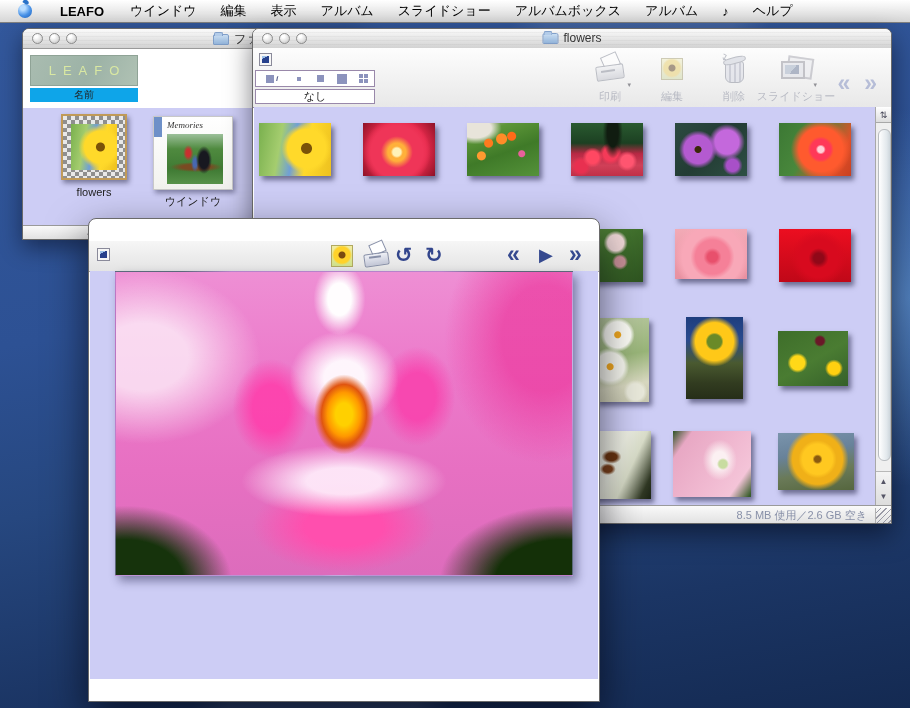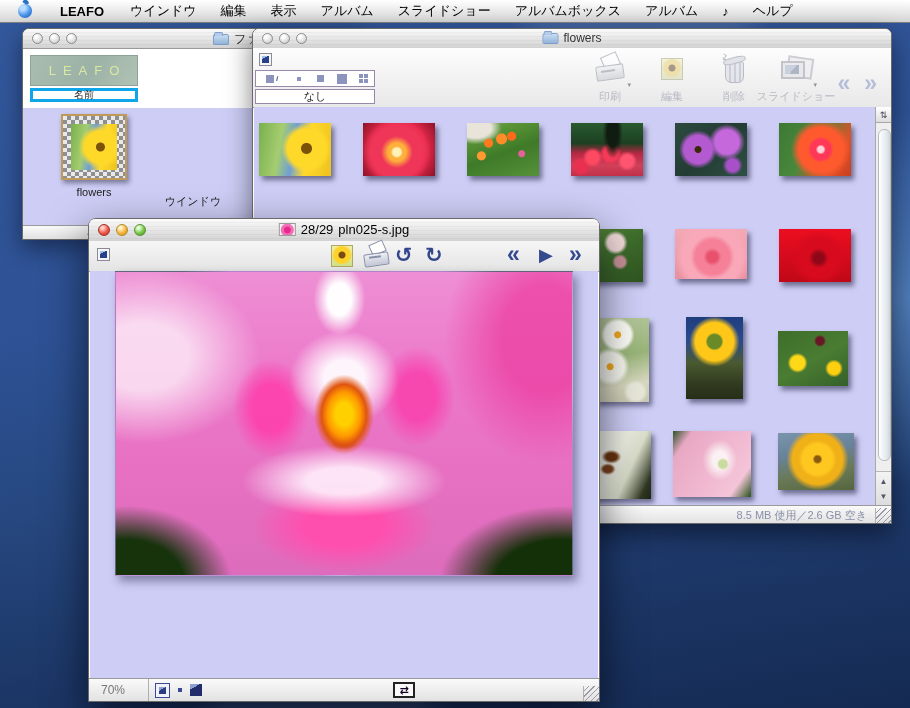--- a/index.html
+++ b/index.html
@@ -43,21 +43,21 @@
     background:linear-gradient(#fafafa,#e2e2e2);}
   .grip{position:absolute;right:0;bottom:0;width:15px;height:15px;border-left:1px solid #b0b0b0;
     background:repeating-linear-gradient(135deg, rgba(0,0,0,0) 0 3px, #9a9aa6 3px 4px);}
   
   .albumbox{left:22px;top:28px;width:340px;height:210px;box-shadow:0 8px 22px rgba(0,0,10,.45);}
   .albumbox .title-group{left:166px;padding-left:24px;}
   .leafo-banner{position:absolute;left:7px;top:26px;width:108px;height:31px;
     background:linear-gradient(115deg,#a9bcb0,#9cb2a6 55%,#b0c2b4);border:1px solid #8fa396;box-sizing:border-box;
     display:flex;align-items:center;justify-content:center;color:#d9e8a2;font-size:13px;letter-spacing:7px;
     text-indent:7px;}
-  .name-header{position:absolute;left:7px;top:59px;width:108px;height:14px;background:#fff;border:3px solid #0ea5e9;
+  .name-header{position:absolute;left:7px;top:59px;width:108px;height:14px;background:#fff;border:7px solid #0ea5e9;
     box-sizing:border-box;font-size:10px;color:#222;display:flex;align-items:center;justify-content:center;}
   .albumbox-content{position:absolute;left:0;right:0;top:79px;bottom:13px;background:#cdcdf5;}
   .album-thumb{position:absolute;cursor:pointer;}
   .album-flowers{left:38px;top:6px;width:66px;height:66px;border:2px solid #c09a58;box-sizing:border-box;
     background-image:
       linear-gradient(45deg,#8f8f8f 25%,transparent 25%,transparent 75%,#8f8f8f 75%),
       linear-gradient(45deg,#8f8f8f 25%,#e9e9e9 25%,#e9e9e9 75%,#8f8f8f 75%);
     background-size:8px 8px;background-position:0 0,4px 4px;
     box-shadow:2px 3px 5px rgba(10,10,40,.45);}
   .album-flowers-photo{position:absolute;left:8px;top:8px;width:46px;height:46px;
@@ -277,20 +277,25 @@
       <span>ファミ</span>
     </div>
   </div>
   <div class="leafo-banner">LEAFO</div>
   <div class="name-header">名前</div>
   <div class="albumbox-content">
     <div class="album-thumb album-flowers">
       <div class="album-flowers-photo"></div>
     </div>
     <div class="album-label" style="left:38px;top:78px;width:66px;">flowers</div>
+    <div class="album-thumb album-memories">
+      <div class="memories-tab"></div>
+      <div class="memories-title">Memories</div>
+      <div class="memories-photo"></div>
+    </div>
     <div class="album-label" style="left:118px;top:86px;width:104px;">ウインドウ</div>
   </div>
   <div class="statusbar">
     <span>4冊</span>
   </div>
 </div>
 
 <div class="window flowers">
   <div class="titlebar">
     <div class="lights">
@@ -401,32 +406,20 @@
       <span>▼</span>
     </div>
   </div>
   <div class="statusbar">
     <span class="disk">8.5 MB 使用／2.6 GB 空き</span>
     <div class="grip"></div>
   </div>
 </div>
 
 <div class="window viewer">
-  <div class="titlebar">
-    <div class="lights">
-      <div class="light red"></div>
-      <div class="light yellow"></div>
-      <div class="light green"></div>
-    </div>
-    <div class="title-group">
-      <span class="title-photo-icon"></span>
-      <span>28/29</span>
-      <span>pln025-s.jpg</span>
-    </div>
-  </div>
   <div class="vw-toolbar">
     <div class="mini-image-btn">
         <i></i>
       </div>
     <div class="vw-tool" style="left:242px;top:4px;">
       <div class="sunflower-ic"></div>
     </div>
     <div class="vw-tool" style="left:272px;top:1px;">
       <div class="printer" style="width:30px;height:26px;">
         <div class="paper" style="width:13px;height:10px;"></div>
@@ -445,25 +438,13 @@
     </div>
     <div class="vw-tool" style="left:450px;top:5px;">
       <span class="nav-arrow" style="font-size:18px;">▶</span>
     </div>
     <div class="vw-tool" style="left:480px;top:2px;">
       <span class="nav-arrow">»</span>
     </div>
   </div>
   <div class="vw-content"></div>
   <div class="photo"></div>
-  <div class="statusbar">
-    <div class="zoom-cell">70%</div>
-    <div class="size-icons">
-      <div class="framed-sq">
-          <i></i>
-        </div>
-      <div class="dot-sq"></div>
-      <div class="big-sq"></div>
-    </div>
-    <div class="flip-box">⇄</div>
-    <div class="grip"></div>
-  </div>
 </div>
 
 </body></html>

